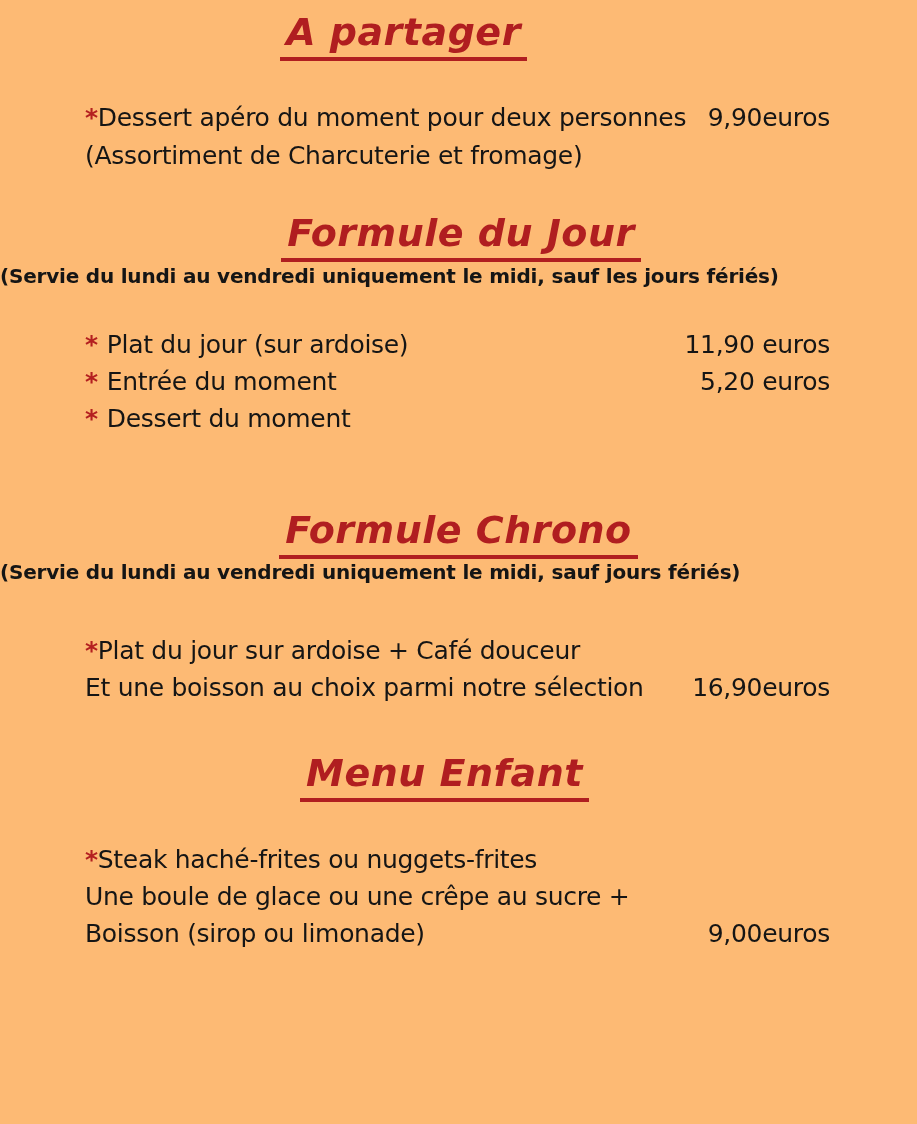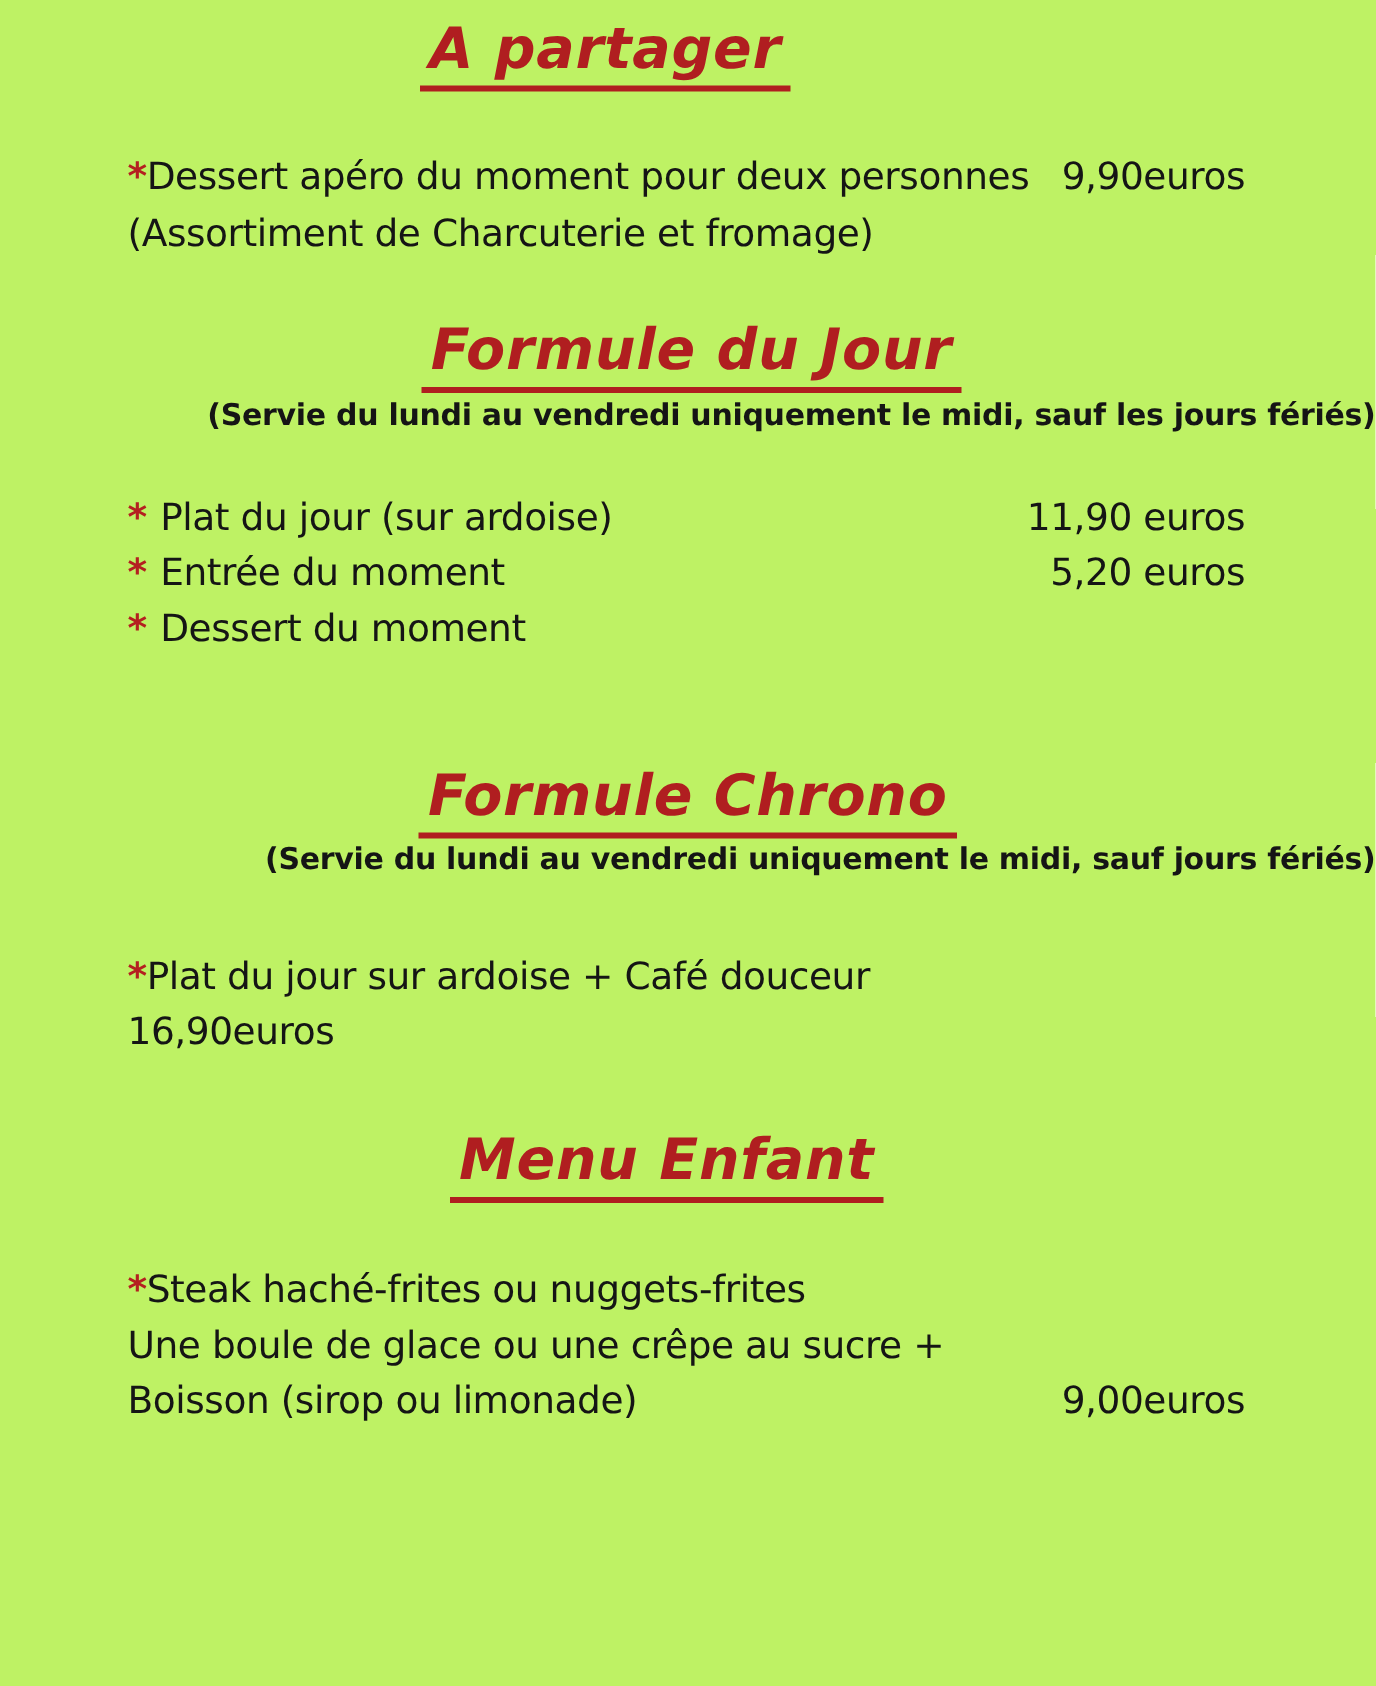--- a/index.html
+++ b/index.html
@@ -1,19 +1,19 @@
 <!DOCTYPE html>
 <html><head>
 <meta charset="utf-8">
 <style>
   html,body{margin:0;padding:0;background:#ffffff;}
   .page{
     position:relative;
     width:917px;height:1124px;
-    background:#bef264;
+    background:#fdba74;
     font-family:"DejaVu Sans", sans-serif;
     color:#151515;
     overflow:hidden;
   }
   
   .title{
     position:absolute;left:0;right:0;
     text-align:center;
     font-size:38px;font-weight:bold;font-style:italic;
     color:#b01e20;
@@ -27,21 +27,21 @@
     padding:0 6px 3px 6px;
     position:relative;
   }
   #title-partager .u{left:-55px;}
   #title-jour .u{left:-7px;}
   #title-chrono .u{left:0;}
   #title-enfant .u{left:-14px;}
   
   .subtitle{
     position:absolute;left:0;right:0;
-    text-align:right;
+    text-align:left;
     font-size:20px;font-weight:bold;
     color:#151515;
     letter-spacing:-0.2px;
     margin:0;
   }
   
   .rows{
     position:absolute;left:85px;right:87px;
     font-size:25px;
     letter-spacing:-0.3px;
@@ -121,20 +121,23 @@
   </h1>
   <p class="subtitle" style="top:560px;">(Servie du lundi au vendredi uniquement le midi, sauf jours fériés)</p>
   <div class="rows rows-tight" style="top:632px;">
     <div class="row">
       <div class="desc">
         <span class="star">*</span>
         <span>Plat du jour sur ardoise + Café douceur</span>
       </div>
     </div>
     <div class="row">
+      <div class="desc">
+        <span>Et une boisson au choix parmi notre sélection</span>
+      </div>
       <div class="price">16,90euros</div>
     </div>
   </div>
 
   <h1 class="title" id="title-enfant" style="top:751px;">
     <span class="u">Menu Enfant</span>
   </h1>
   <div class="rows rows-tight" style="top:841px;">
     <div class="row">
       <div class="desc">

